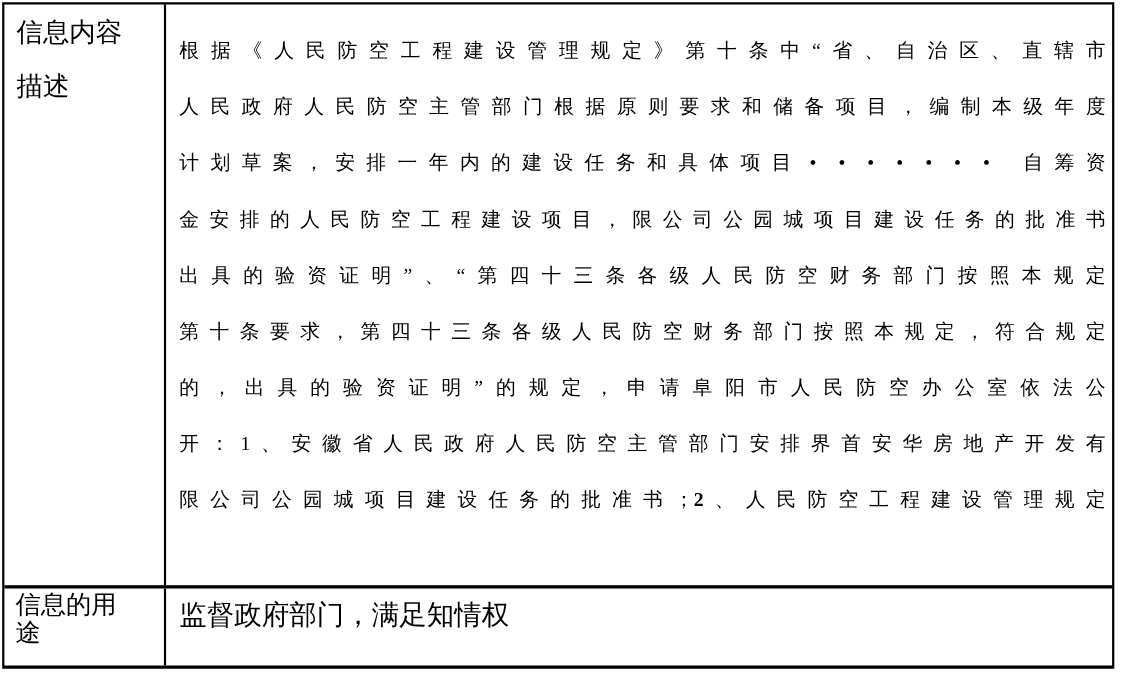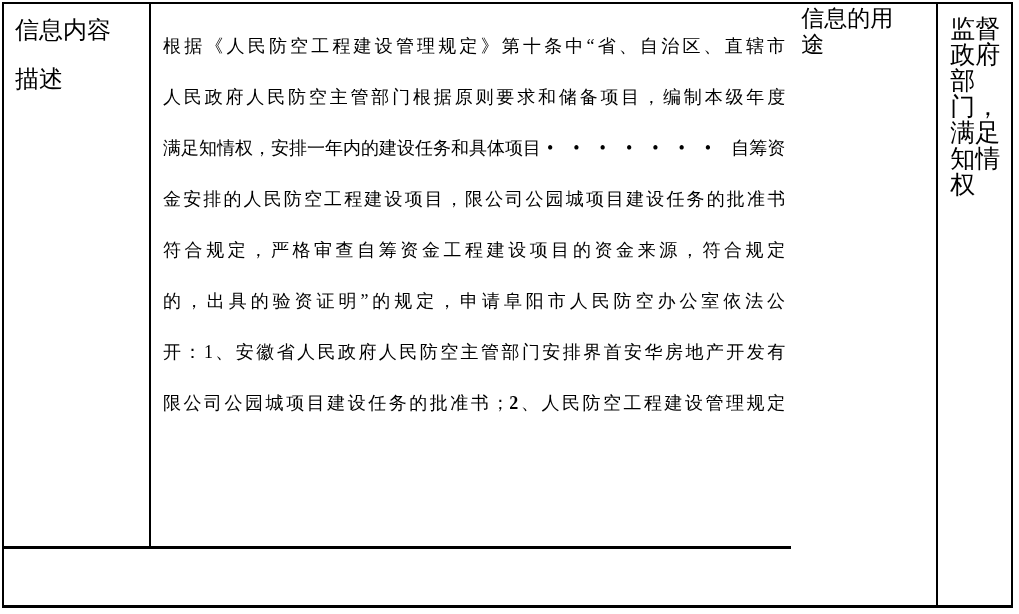--- a/index.html
+++ b/index.html
@@ -14,21 +14,21 @@
   .doc-table {
     position: absolute;
     left: 2px;
     top: 2px;
     width: 1011px;
     height: 606px;
     box-sizing: border-box;
     border: 2px solid #000;
     border-bottom-width: 3px;
     display: flex;
-    flex-direction: row;
+    flex-direction: column;
     background: #fff;
   }
   .t-row { display: flex; flex-direction: row; }
   .row-1 { height: 542px; border-bottom: 3px solid #000; }
   .row-2 { flex: 1; }
   .label-cell {
     width: 147px;
     box-sizing: border-box;
     border-right: 2px solid #000;
     overflow: hidden;
@@ -80,23 +80,24 @@
 <div class="doc-table">
 
   <div class="t-row row-1">
     <div class="label-cell">
       <div class="r1-label-line">信息内容</div>
       <div class="r1-label-line">描述</div>
     </div>
     <div class="value-cell r1-value">
       <div class="pline">根据《人民防空工程建设管理规定》第十条中“省、自治区、直辖市</div>
       <div class="pline">人民政府人民防空主管部门根据原则要求和储备项目，编制本级年度</div>
-      <div class="pline"><span>满足知情权，安排一年内的建设任务和具体项目</span><span class="dots-span">•••••••</span><span>自筹资</span></div>
+      <div class="pline"><span>计划草案，安排一年内的建设任务和具体项目</span><span class="dots-span">•••••••</span><span>自筹资</span></div>
       <div class="pline">金安排的人民防空工程建设项目，限公司公园城项目建设任务的批准书</div>
-      <div class="pline">符合规定，严格审查自筹资金工程建设项目的资金来源，符合规定</div>
+      <div class="pline">出具的验资证明”、“第四十三条各级人民防空财务部门按照本规定</div>
+      <div class="pline">第十条要求，第四十三条各级人民防空财务部门按照本规定，符合规定</div>
       <div class="pline">的，出具的验资证明”的规定，申请阜阳市人民防空办公室依法公</div>
       <div class="pline">开：1、安徽省人民政府人民防空主管部门安排界首安华房地产开发有</div>
       <div class="pline"><span>限公司公园城项目建设任务的批准书；</span><span class="bold-seg">2</span><span>、人民防空工程建设管理规定</span></div>
     </div>
   </div>
 
   <div class="t-row row-2">
     <div class="label-cell">
       <div class="r2-label-line">信息的用</div>
       <div class="r2-label-line">途</div>

